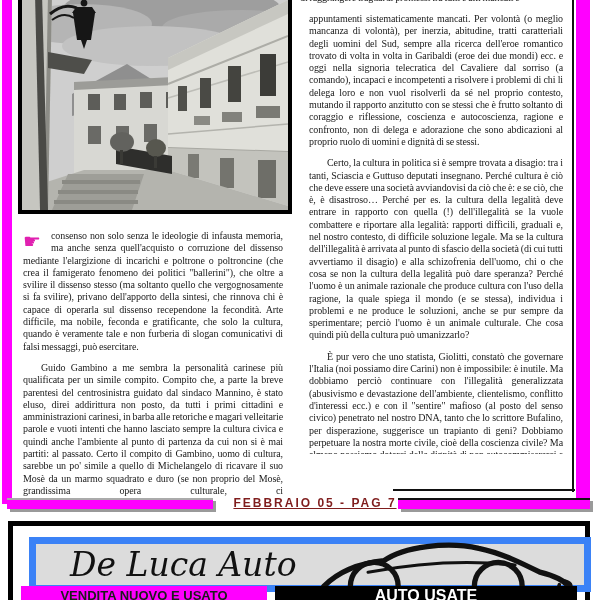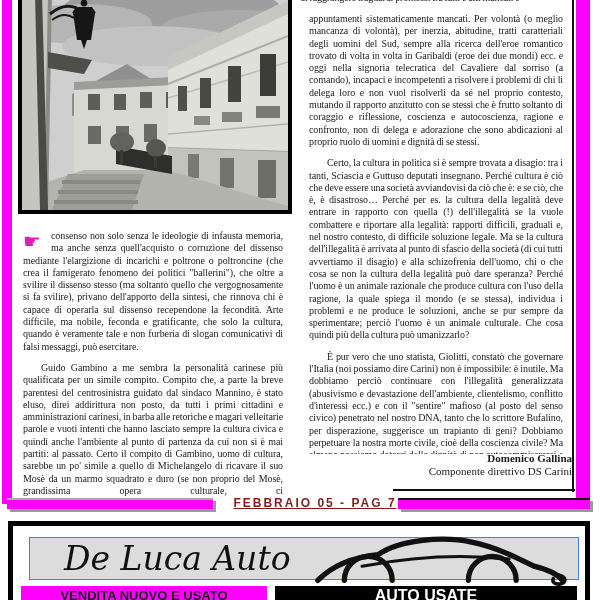--- a/index.html
+++ b/index.html
@@ -36,21 +36,21 @@
   .fbar-left{left:7px;top:498px;width:206px;border-top:2px solid #aaa;}
   .fbar-right{left:398px;top:498px;width:192px;border-top:2px solid #111;}
   .footer-label{position:absolute;left:200px;top:496px;width:230px;text-align:center;
                 font-family:"Liberation Sans", sans-serif;font-weight:bold;font-size:12px;
                 letter-spacing:2px;color:#7f1d1d;white-space:nowrap;text-decoration:underline;}
 
   
   .ad-box{position:absolute;left:8px;top:521px;width:572px;height:95px;border:5px solid #000;
           background:#fff;}
   .ad-plate{position:absolute;left:16px;top:11px;width:548px;height:41px;background:#dcdcdc;
-            border:1px solid #3b82f6;}
+            border:7px solid #3b82f6;}
   .ad-title{position:absolute;left:34px;top:0px;font-family:"DejaVu Serif", serif;
             font-style:italic;font-size:33px;line-height:41px;color:#111;white-space:nowrap;}
   .ad-car{position:absolute;right:4px;top:-9px;}
   .ad-banner{position:absolute;top:60px;height:24px;font-family:"Liberation Sans", sans-serif;
              font-weight:bold;text-align:center;}
   .banner-vendita{left:8px;width:246px;background:#ff00ff;color:#1c1c1c;font-size:13px;line-height:19px;}
   .banner-usate{left:262px;width:302px;background:#000;color:#fff;font-size:16px;line-height:20px;}
 </style>
 </head>
 <body>
@@ -133,24 +133,20 @@
     <p class="indent cont">Guido Gambino a me sembra la personalità carinese più qualificata per un simile compito. Compito che, a parte la breve parentesi del centrosinistra guidato dal sindaco Mannino, è stato eluso, direi addirittura non posto, da tutti i primi cittadini e amministrazioni carinesi, in barba alle retoriche e magari velleitarie parole e vuoti intenti che hanno lasciato sempre la cultura civica e quindi anche l'ambiente al punto di partenza da cui non si è mai partiti: al passato. Certo il compito di Gambino, uomo di cultura, sarebbe un po' simile a quello di Michelangelo di ricavare il suo Mosè da un marmo squadrato e duro (se non proprio del Mosè, grandissima opera culturale, ci</p>
   </div>
 
   <div class="right-col col">
     <div class="clipline">di raggiungere traguardi promessi tra fatti e atti mancati e</div>
     <p>appuntamenti sistematicamente mancati. Per volontà (o meglio mancanza di volontà), per inerzia, abitudine, tratti caratteriali degli uomini del Sud, sempre alla ricerca dell'eroe romantico trovato di volta in volta in Garibaldi (eroe dei due mondi) ecc. e oggi nella signoria telecratica del Cavaliere dal sorriso (a comando), incapaci e incompetenti a risolvere i problemi di chi li delega loro e non vuol risolverli da sé nel proprio contesto, mutando il rapporto anzitutto con se stessi che è frutto soltanto di coraggio e riflessione, coscienza e autocoscienza, ragione e confronto, non di delega e adorazione che sono abdicazioni al proprio ruolo di uomini e dignità di se stessi.</p>
     <p class="indent">Certo, la cultura in politica si è sempre trovata a disagio: tra i tanti, Sciascia e Guttuso deputati insegnano. Perché cultura è ciò che deve essere una società avviandovisi da ciò che è: e se ciò, che è, è disastroso… Perché per es. la cultura della legalità deve entrare in rapporto con quella (!) dell'illegalità se la vuole combattere e riportare alla legalità: rapporti difficili, graduali e, nel nostro contesto, di difficile soluzione legale. Ma se la cultura dell'illegalità è arrivata al punto di sfascio della società (di cui tutti avvertiamo il disagio) e alla schizofrenia dell'uomo, chi o che cosa se non la cultura della legalità può dare speranza? Perché l'uomo è un animale razionale che produce cultura con l'uso della ragione, la quale spiega il mondo (e se stessa), individua i problemi e ne produce le soluzioni, anche se pur sempre da sperimentare; perciò l'uomo è un animale culturale. Che cosa quindi più della cultura può umanizzarlo?</p>
     <p class="indent">È pur vero che uno statista, Giolitti, constatò che governare l'Italia (noi possiamo dire Carini) non è impossibile: è inutile. Ma dobbiamo perciò continuare con l'illegalità generalizzata (abusivismo e devastazione dell'ambiente, clientelismo, conflitto d'interessi ecc.) e con il "sentire" mafioso (al posto del senso civico) penetrato nel nostro DNA, tanto che lo scrittore Bufalino, per disperazione, suggerisce un trapianto di geni? Dobbiamo perpetuare la nostra morte civile, cioè della coscienza civile? Ma almeno possiamo dotarci della dignità di non autocommiserarci e non commiserare il nostro profondo sud, fanalino di coda dell'Europa contiguo al tribalismo africano?</p>
   </div>
 
-  <div class="signature">
-    <div class="name">Domenico Gallina</div>
-    <div>Componente direttivo DS Carini</div>
-  </div>
 
   <div class="fbar fbar-left"></div>
   <div class="footer-label">FEBBRAIO 05 - PAG 7</div>
   <div class="fbar fbar-right"></div>
 
   <div class="ad-box">
     <div class="ad-plate">
       <div class="ad-title">De Luca Auto</div>
       <svg class="ad-car" width="268" height="62" viewBox="0 0 300 70">
         <g fill="none" stroke="#111" stroke-width="6" stroke-linecap="round">

